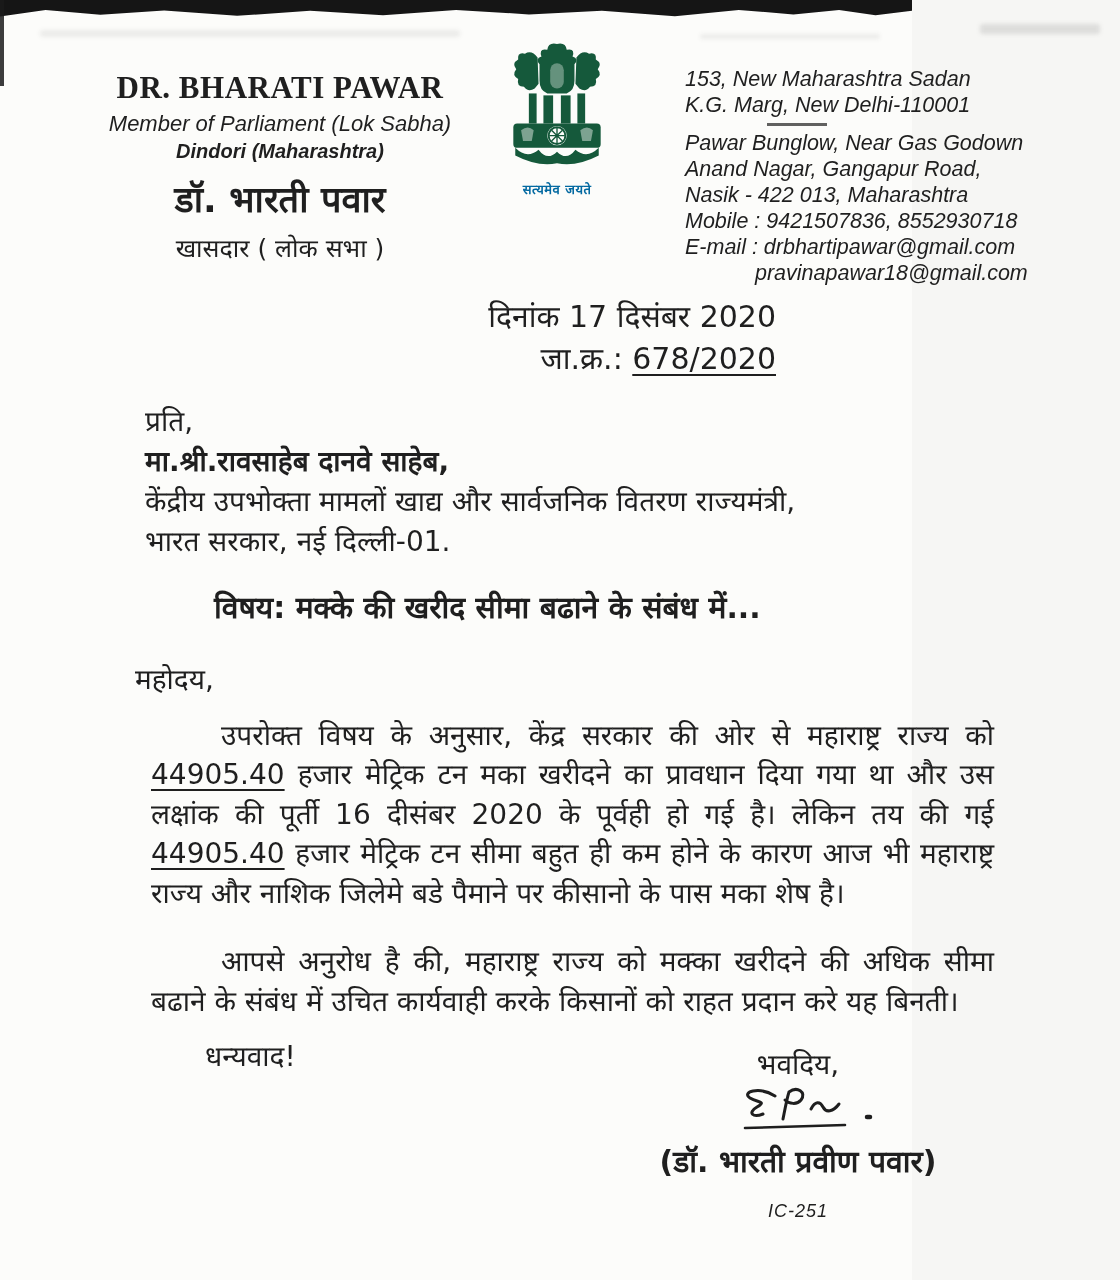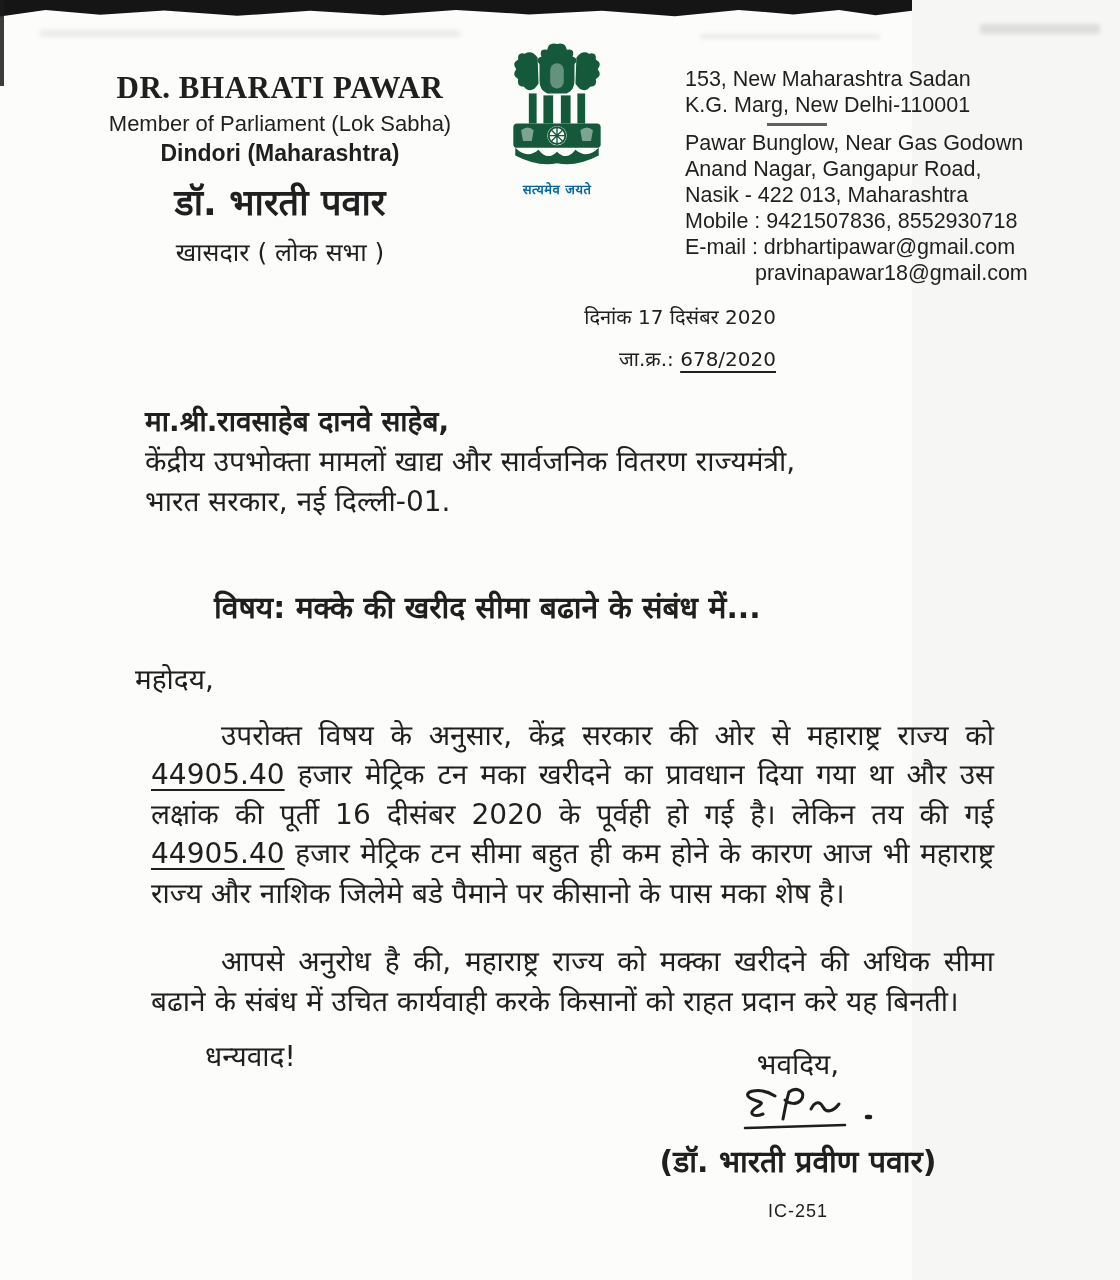--- a/index.html
+++ b/index.html
@@ -25,48 +25,48 @@
     position: absolute; top: 0; left: 0; width: 4px; height: 86px;
     background: #1a1a1a; opacity: .85;
   }
   .smudge { position: absolute; background: rgba(40,40,40,.08); filter: blur(2px); border-radius: 3px; }
   .smudge.a { left: 40px; top: 30px; width: 420px; height: 7px; }
   .smudge.b { left: 980px; top: 24px; width: 120px; height: 10px; background: rgba(40,40,40,.12); }
   .smudge.c { left: 700px; top: 34px; width: 180px; height: 5px; }
 
   
   .dev  { font-family: "DejaVu Sans", sans-serif; }
-  .lat  { font-family: "Liberation Sans", sans-serif; }
+  .lat  { font-family: "Liberation Sans", sans-serif; font-style: italic; }
   .serif{ font-family: "Liberation Serif", serif; }
   .b    { font-weight: bold; }
 
   
   .hdr-left {
     position: absolute; left: 96px; top: 70px; width: 368px;
     text-align: center; line-height: 1.15;
   }
   .hdr-name-en   { font-size: 31px; letter-spacing: .5px; }
   .hdr-role-en   { font-size: 22px; margin-top: 5px; }
-  .hdr-const-en  { font-size: 23px; margin-top: 4px; }
+  .hdr-const-en  { font-size: 20px; margin-top: 4px; }
   .hdr-name-hi   { font-size: 36px; margin-top: 16px; }
   .hdr-role-hi   { font-size: 25px; margin-top: 15px; }
 
   
   .emblem-wrap { position: absolute; left: 502px; top: 42px; width: 110px; text-align: center; }
   .emblem-motto { font-size: 13px; font-weight: bold; margin-top: 2px; letter-spacing: .5px; }
 
   
   .hdr-right { position: absolute; left: 685px; top: 66px; width: 370px; font-size: 21.5px; line-height: 26px; }
   .hdr-right .dash {
     width: 60px; height: 3px; background: #3a3a3a; margin: 5px 0 4px 82px; opacity: .8;
   }
   .email2 { padding-left: 70px; }
 
   
-  .ref-block { position: absolute; right: 136px; top: 296px; text-align: right; font-size: 20px; line-height: 42px; }
+  .ref-block { position: absolute; right: 136px; top: 296px; text-align: right; font-size: 30px; line-height: 42px; }
   .u { text-decoration: underline; text-decoration-thickness: 2px; text-underline-offset: 5px; }
 
   
   .recipient { position: absolute; left: 145px; top: 402px; width: 950px; font-size: 28px; line-height: 40px; }
 
   
   .subject { position: absolute; left: 214px; top: 586px; font-size: 30px; }
 
   
   .letter-body { position: absolute; left: 135px; top: 660px; width: 875px; font-size: 28px; line-height: 39.5px; }
@@ -135,20 +135,21 @@
     <div>E-mail : drbhartipawar@gmail.com</div>
     <div class="email2">pravinapawar18@gmail.com</div>
   </div>
 
   <div class="ref-block dev">
     <div>दिनांक 17 दिसंबर 2020</div>
     <div><span>जा.क्र.: </span><span class="u">678/2020</span></div>
   </div>
 
   <div class="recipient dev">
+    <div>प्रति,</div>
     <div class="b">मा.श्री.रावसाहेब दानवे साहेब,</div>
     <div>केंद्रीय उपभोक्ता मामलों  खाद्य और सार्वजनिक वितरण राज्यमंत्री,</div>
     <div>भारत सरकार, नई दिल्ली-01.</div>
   </div>
 
   <div class="subject dev b">विषय: मक्के की खरीद सीमा बढाने के संबंध में...</div>
 
   <div class="letter-body dev">
     <div class="salutation">महोदय,</div>
     <p><span>उपरोक्त विषय के अनुसार, केंद्र सरकार की ओर से महाराष्ट्र राज्य को </span><span class="u">44905.40</span><span> हजार मेट्रिक टन मका खरीदने का प्रावधान दिया गया था और उस लक्षांक की पूर्ती 16 दीसंबर 2020 के पूर्वही हो गई है। लेकिन तय की गई </span><span class="u">44905.40</span><span> हजार मेट्रिक टन सीमा बहुत ही कम होने के कारण आज भी महाराष्ट्र राज्य और नाशिक जिलेमे बडे पैमाने पर कीसानो के पास मका शेष है।</span></p>

